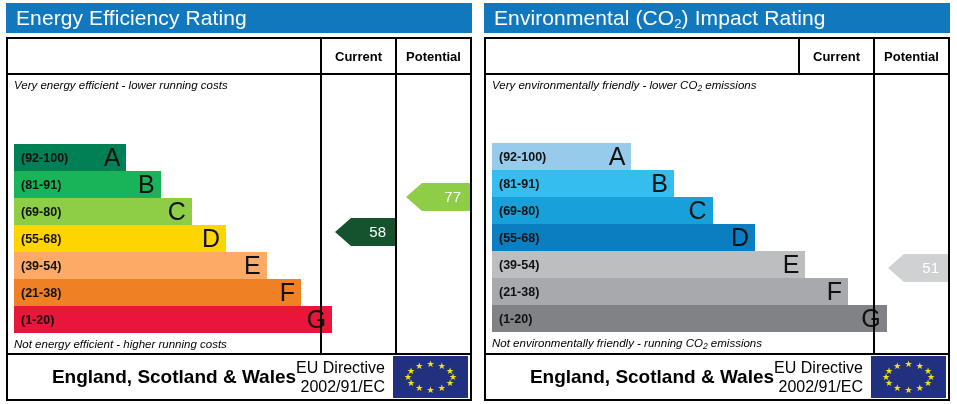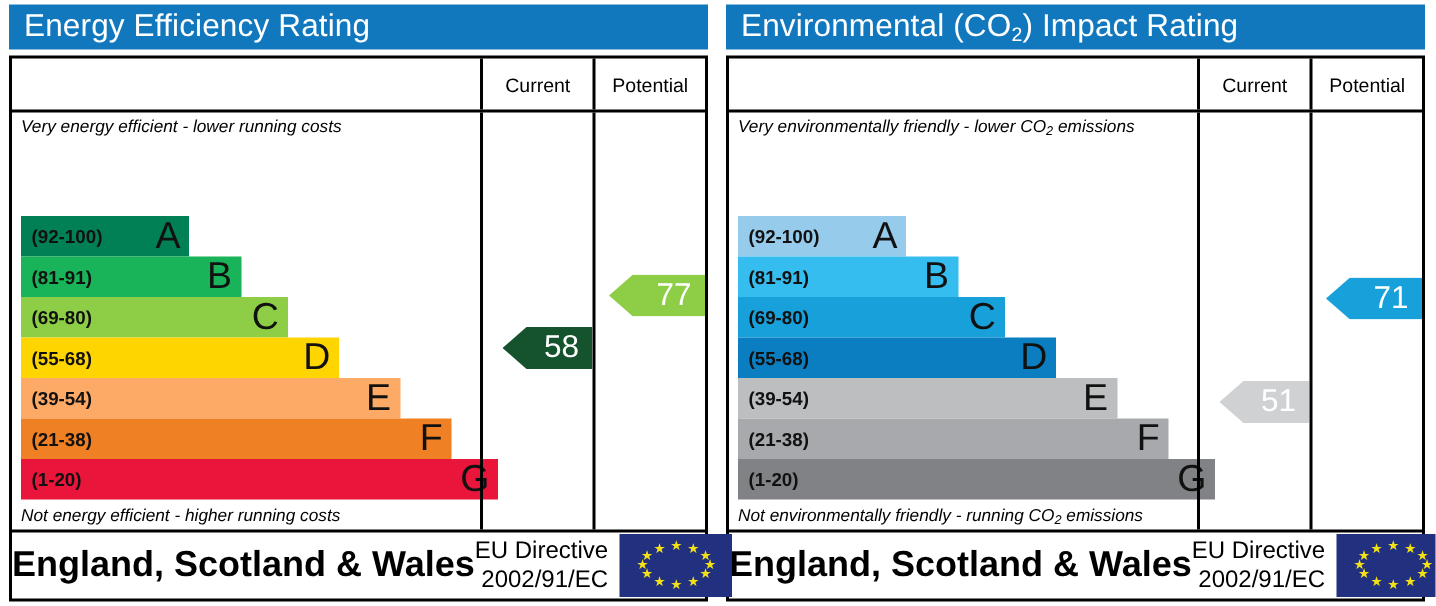--- a/index.html
+++ b/index.html
@@ -50,21 +50,21 @@
     height:36px;
     border-bottom:2px solid #000;
     box-sizing:border-box;
   }
   .head-blank{flex:1;}
   .head-cell{
     width:75px;
     border-left:2px solid #000;
     box-sizing:border-box;
     display:flex;align-items:center;justify-content:center;
-    font-size:13px;font-weight:normal;color:#000;
+    font-size:13px;font-weight:bold;color:#000;
   }
   
   .body-row{
     display:flex;
     flex:1;
     box-sizing:border-box;
   }
   .bands-col{
     flex:1;
     position:relative;
@@ -116,34 +116,34 @@
   }
   
   .arrow{
     position:absolute;
     height:28px;
     right:0;
     display:flex;align-items:center;justify-content:flex-end;
     padding-right:9px;
     box-sizing:border-box;
     color:#ffffff;
-    font-size:21px;
+    font-size:15px;
     line-height:28px;
     clip-path:polygon(16px 0, 100% 0, 100% 100%, 16px 100%, 0 50%);
   }
   
   .foot-row{
     display:flex;align-items:center;
     height:46px;
     border-top:2px solid #000;
     box-sizing:border-box;
   }
   .foot-region{
     flex:1;
-    font-size:24px;font-weight:bold;color:#000;
+    font-size:19px;font-weight:bold;color:#000;
     text-align:right;
     white-space:nowrap;
   }
   .foot-directive{
     font-size:16px;color:#000;
     text-align:right;
     line-height:19px;
     padding-right:8px;
     white-space:nowrap;
   }
@@ -299,23 +299,20 @@
                 <span class="range">(1-20)</span>
                 <span class="letter">G</span>
               </div>
             </div>
           <div class="note note-bottom"><span>Not environmentally friendly - running CO</span><sub>2</sub><span> emissions</span></div>
         </div>
 
         <div class="arrow-col">
             <div class="arrow" style="background: rgb(207, 209, 210); top: 179px; width: 60px;">51</div>
           </div>
-        <div class="arrow-col">
-            <div class="arrow" style="background: rgb(24, 160, 218); top: 110px; width: 64px;">71</div>
-          </div>
 
       </div>
 
       <div class="foot-row">
         <div class="foot-region">England, Scotland &amp; Wales</div>
         <div class="foot-directive">
           <div>EU Directive</div>
           <div>2002/91/EC</div>
         </div>
         <div class="eu-flag">

